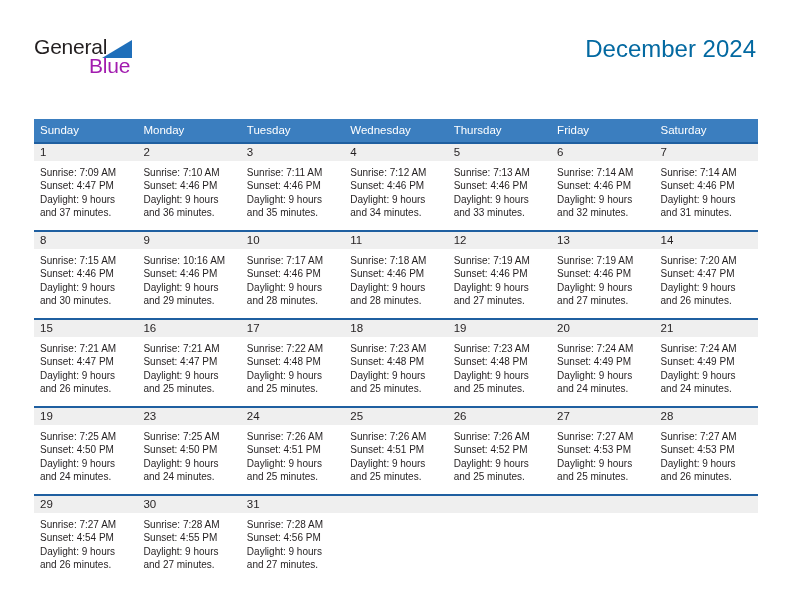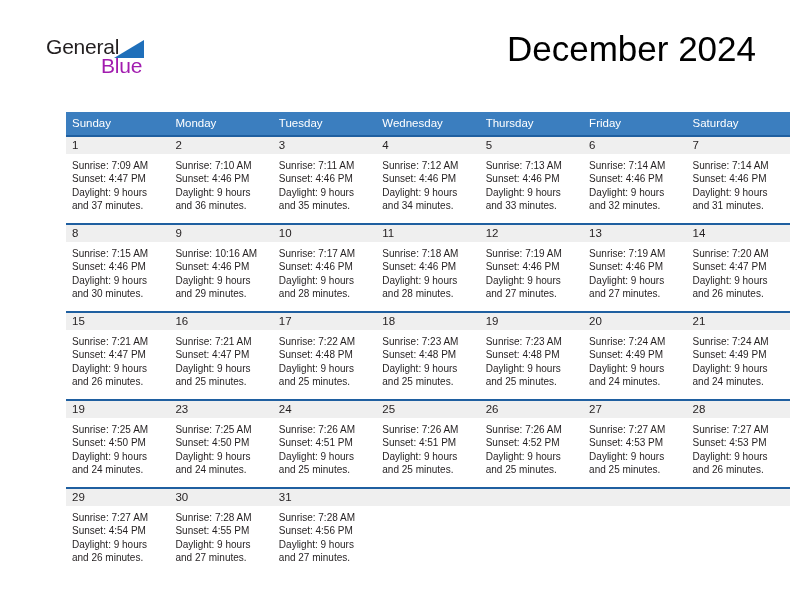--- a/index.html
+++ b/index.html
@@ -30,21 +30,20 @@
     width: 792px;
     height: 98px;
   }
 
   .logo {
     position: absolute;
     left: 34px;
     top: 36px;
     width: 170px;
     height: 52px;
-    margin-left: 12px;
   }
   .logo-general {
     position: absolute;
     left: 0;
     top: 0;
     font-size: 21px;
     letter-spacing: -0.2px;
     color: #231f20;
     line-height: 21px;
     font-family: "Liberation Sans", sans-serif;
@@ -65,46 +64,45 @@
     font-size: 21px;
     letter-spacing: -0.2px;
     color: #a21caf;
     line-height: 21px;
   }
 
   .title {
     position: absolute;
     right: 36px;
     top: 33px;
-    font-size: 35px;
-    color: #000000;
+    font-size: 24px;
+    color: #0369a1;
     text-align: left;
     white-space: nowrap;
     line-height: 32px;
   }
   .subtitle {
     position: absolute;
     right: 36px;
     top: 77px;
     font-size: 14px;
     color: #231f20;
     text-align: right;
     white-space: nowrap;
     line-height: 16px;
   }
 
   
   .cal {
     position: absolute;
     left: 34px;
-    top: 112px;
+    top: 119px;
     width: 724px;
     border-collapse: collapse;
     table-layout: fixed;
-    margin-left: 32px;
   }
 
   .cal th {
     background: #3b7ebf;
     color: #ffffff;
     font-weight: normal;
     font-size: 11.5px;
     text-align: left;
     padding: 5px 0 5px 6px;
     height: 18px;

